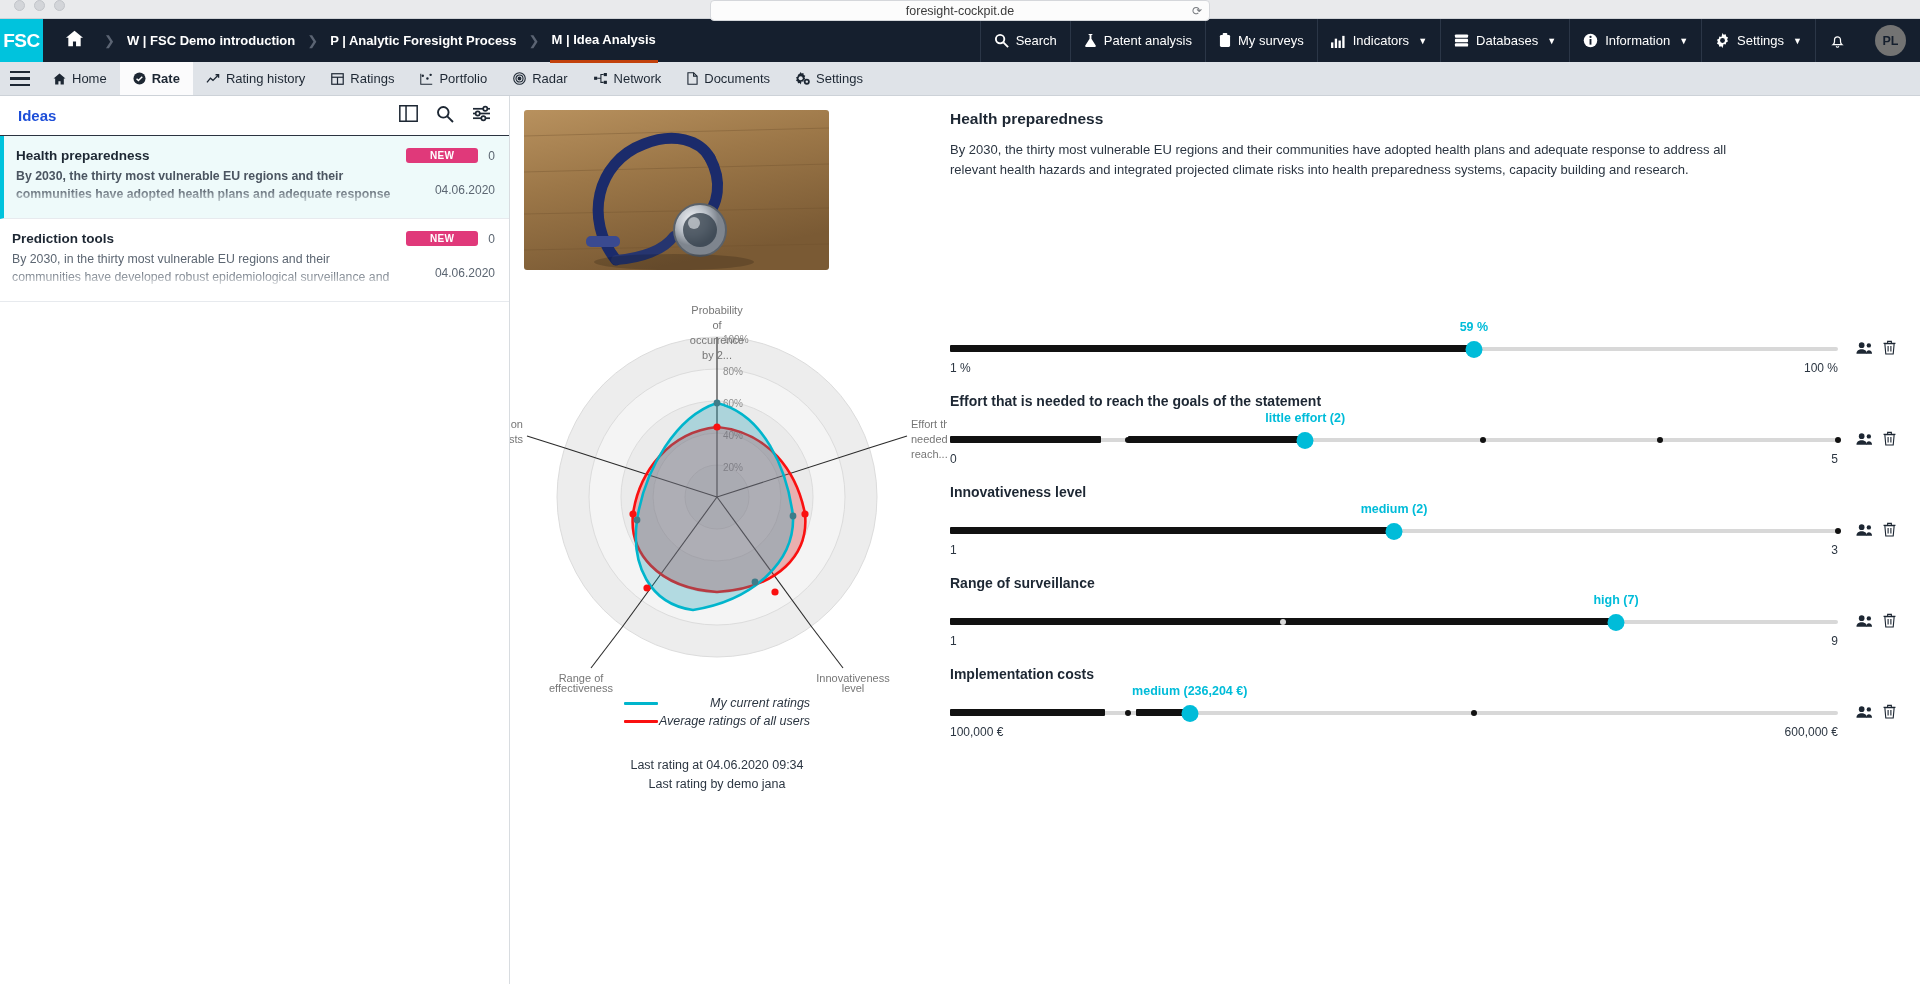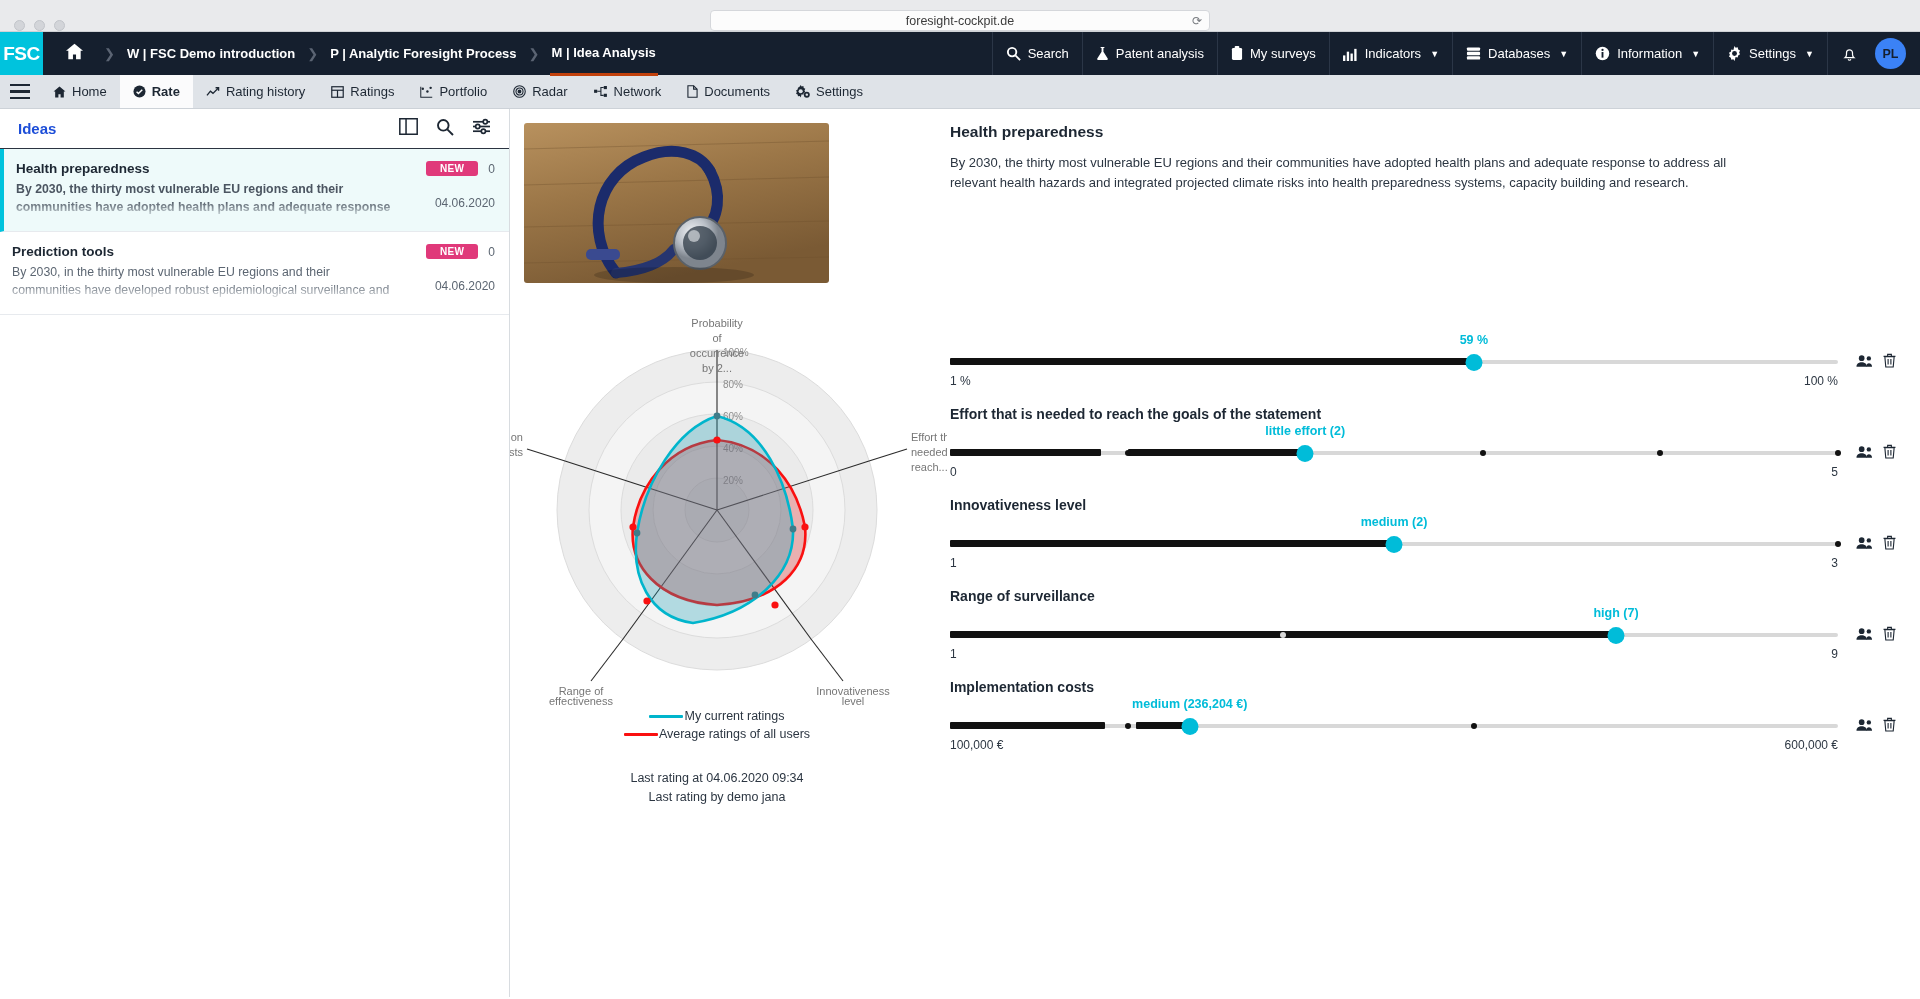--- a/index.html
+++ b/index.html
@@ -5,22 +5,22 @@
   * { box-sizing: border-box; margin: 0; padding: 0; }
   html, body {
     width: 1920px; height: 999px;
     font-family: "Liberation Sans", sans-serif;
     background: #ffffff;
     overflow: hidden;
   }
 
   
   .browser-chrome {
-    height: 32px; background: #e9eaec;
-    display: flex; align-items: flex-end;
+    height: 19px; background: #e9eaec;
+    display: flex; align-items: flex-start;
     border-bottom: 1px solid #cfd2d6;
     position: relative;
   }
   .traffic { display: flex; gap: 9px; margin-left: 14px; }
   .traffic i {
     width: 11px; height: 11px; border-radius: 50%;
     background: #d3d5d9; border: 1px solid #c2c5ca; display: block;
   }
   .urlbar {
     position: absolute; left: 50%; transform: translateX(-50%);
@@ -55,24 +55,24 @@
   .nav-right { margin-left: auto; display: flex; align-items: stretch; }
   .nav-item {
     display: flex; align-items: center; gap: 7px;
     padding: 0 13px; font-size: 13px; white-space: nowrap;
     border-right: 1px solid #2b3647;
   }
   .nav-item:first-child { border-left: 1px solid #2b3647; }
   .nav-item .caret { font-size: 9px; margin-left: 2px; }
   .nav-bell { display: flex; align-items: center; padding: 0 14px; font-size: 15px; }
   .avatar {
-    width: 31px; height: 31px; border-radius: 50%; background: #3b82f6;
+    width: 31px; height: 31px; border-radius: 50%; background: #737373;
     color: #151f2e; font-weight: bold; font-size: 12.5px;
     display: flex; align-items: center; justify-content: center;
-    align-self: center; margin: 0 14px 0 4px;
+    align-self: center; margin: 0 14px 0 16px;
   }
   .ico { display: inline-flex; align-items: center; }
   .ico svg { display: block; }
 
   
   .tabbar {
     height: 34px; background: #dfe3e8; display: flex; align-items: stretch;
     font-size: 13px; color: #1d2733; border-bottom: 1px solid #cdd2d8;
   }
   .hamburger {
@@ -112,42 +112,42 @@
     font-size: 12.3px; line-height: 1.45; color: #5c6672;
     max-height: 36px; overflow: hidden;
     -webkit-mask-image: linear-gradient(to bottom, #000 55%, rgba(0,0,0,0.12) 100%);
             mask-image: linear-gradient(to bottom, #000 55%, rgba(0,0,0,0.12) 100%);
   }
   .idea.selected .idea-desc { color: #4b5561; font-weight: bold; }
   .idea-meta { width: 84px; text-align: right; flex: none; }
   .idea-badges { display: flex; align-items: center; justify-content: flex-end; gap: 10px; }
   .badge-new {
     background: #e0397a; color: #ffffff; font-size: 10px; font-weight: bold;
-    padding: 2px 14px; border-radius: 3px; letter-spacing: .3px; text-align: center;
+    padding: 2px 24px; border-radius: 3px; letter-spacing: .3px; text-align: center;
   }
   .badge-count { font-size: 12px; color: #5c6672; }
   .idea-date { font-size: 12px; color: #5c6672; margin-top: 20px; }
 
   
   .content { flex: 1; display: flex; padding: 14px 0 0 0; overflow: hidden; }
   .col-left { width: 400px; flex: none; padding-left: 14px; }
   .col-right { flex: 1; padding-left: 40px; padding-right: 24px; }
 
   .photo {
     width: 305px; height: 160px; border-radius: 3px; overflow: hidden;
     margin-bottom: 22px;
   }
 
   .detail-title { font-size: 15.5px; font-weight: bold; color: #1d2733; margin-bottom: 12px; }
   .detail-desc { font-size: 13px; line-height: 1.55; color: #2c3642; max-width: 810px; }
 
   
   .radar-wrap { margin-top: 8px; display: flex; flex-direction: column; align-items: center; }
   .legend { margin-top: 4px; font-size: 12.5px; color: #2c3642; }
-  .legend-row { display: flex; align-items: center; gap: 1px; margin-bottom: 4px; justify-content: center; }
+  .legend-row { display: flex; align-items: center; gap: 1px; margin-bottom: 4px; justify-content: space-between; font-style: italic; }
   .legend-line { width: 34px; height: 3px; display: block; border-radius: 1px; }
   .lastinfo { margin-top: 24px; text-align: center; font-size: 12.5px; color: #2c3642; line-height: 1.55; }
 
   
   .sliders { margin-top: 140px; }
   .slider-group { margin-bottom: 18px; }
   .slider-label { font-size: 14px; font-weight: bold; color: #1d2733; margin-bottom: 2px; }
   .slider-row { display: flex; align-items: flex-start; }
   .slider-body { flex: 1; position: relative; }
   .slider-value {

